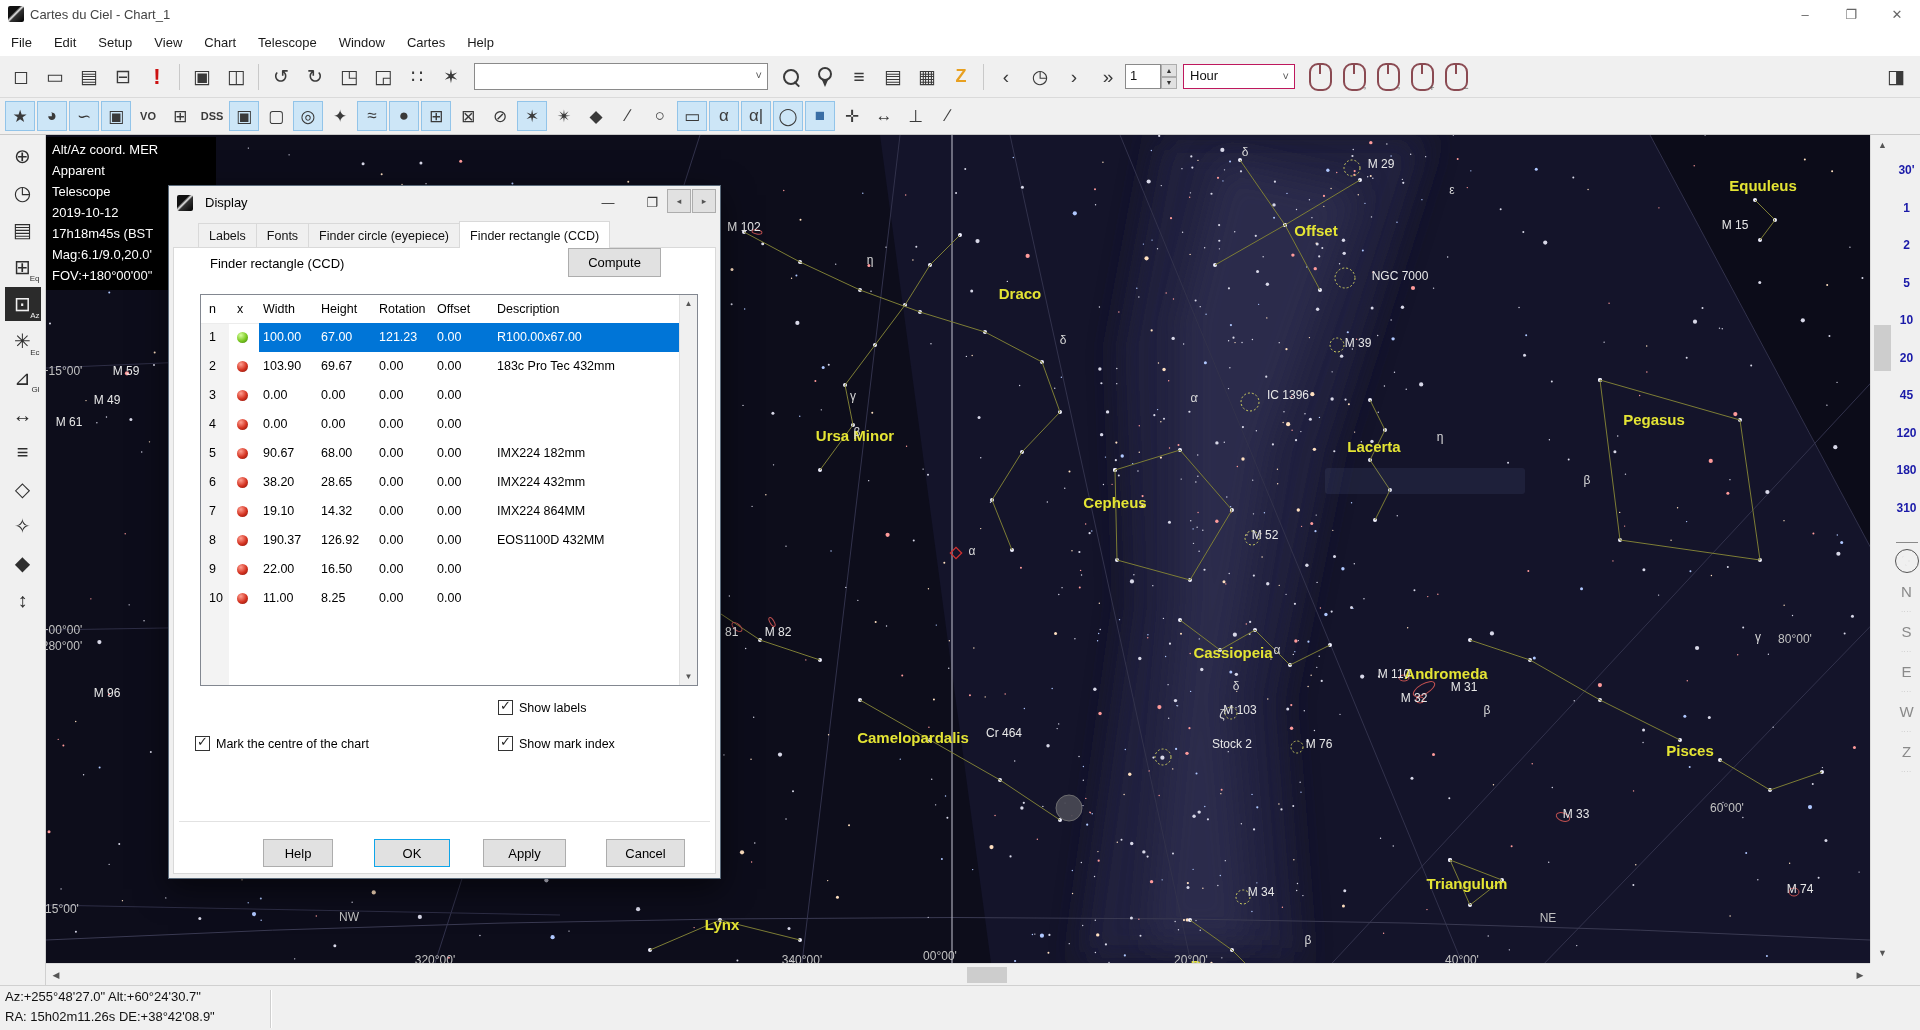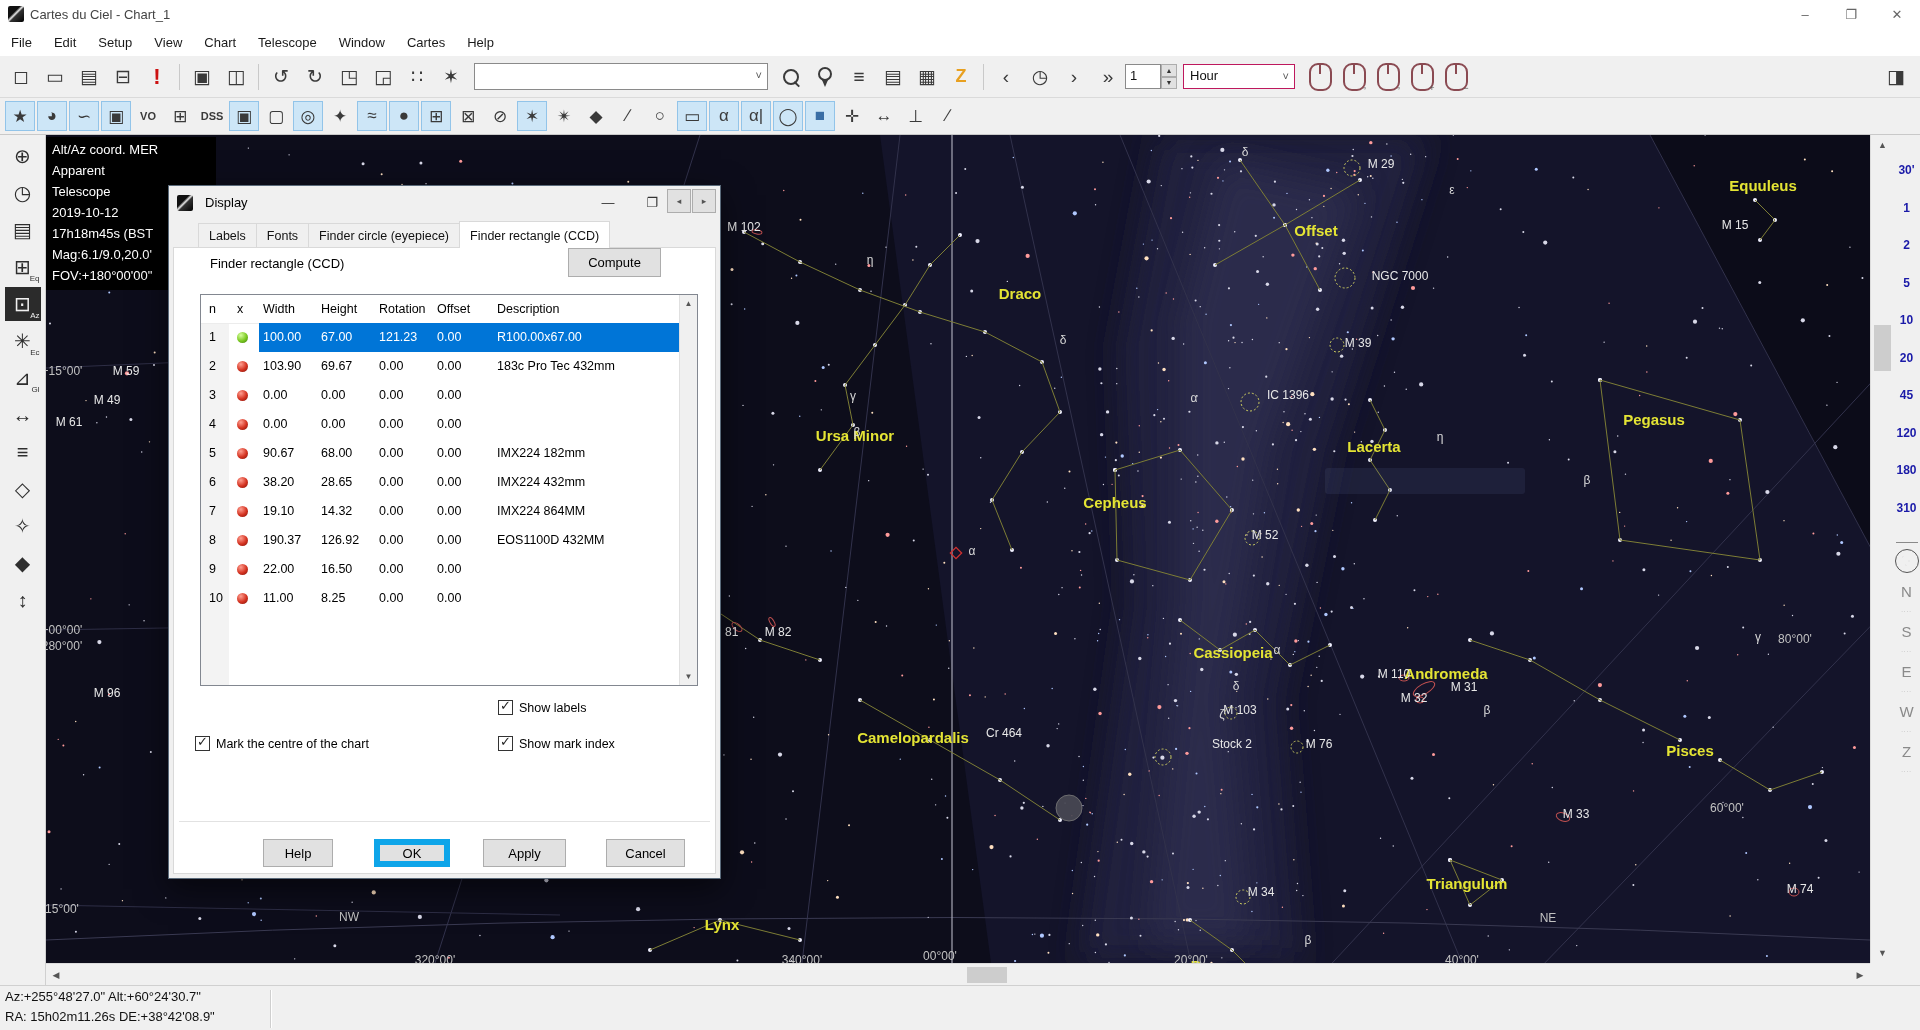--- a/index.html
+++ b/index.html
@@ -90,21 +90,21 @@
   .dot{position:absolute;left:36px;top:9px;width:11px;height:11px;border-radius:50%;z-index:2;}
   .dot.green{background:radial-gradient(circle at 35% 30%,#d7ff9e,#79c820 55%,#3f7a10);}
   .dot.red{background:radial-gradient(circle at 35% 30%,#ff9e90,#d43220 55%,#7a140c);}
   #tbl-scroll{position:absolute;right:0;top:0;width:17px;bottom:0;background:#f0f0f0;border-left:1px solid #e0e0e0;}
   .tblarr{position:absolute;left:0;width:17px;height:17px;display:flex;align-items:center;justify-content:center;font-size:8px;color:#555;}
   .cb{position:absolute;display:flex;align-items:center;font-size:12.5px;color:#000;}
   .cbbox{width:15px;height:15px;border:1px solid #333;background:#fff;margin-right:6px;position:relative;box-sizing:border-box;}
   .cbbox::after{content:"✓";position:absolute;left:1px;top:-3px;font-size:13px;color:#1f1f1f;}
   #dlg-btnsep{position:absolute;left:10px;right:10px;top:635px;height:1px;background:#e2e2e2;border-bottom:1px solid #fff;}
   .dlgbtn{position:absolute;height:28px;background:#e1e1e1;border:1px solid #adadad;font-size:13px;color:#000;display:flex;align-items:center;justify-content:center;box-sizing:border-box;}
-  .dlgbtn.default{border:6px solid #0ea5e9;}
+  .dlgbtn.default{border:1px solid #0ea5e9;}
   
   .i-mag{width:12px;height:12px;border:2px solid #3a3a3a;border-radius:50%;position:relative;}
   .i-mag::after{content:"";position:absolute;left:10px;top:10px;width:7px;height:2px;background:#3a3a3a;transform:rotate(45deg);transform-origin:0 0;}
   .i-pin{width:10px;height:10px;border:2px solid #3a3a3a;border-radius:50% 50% 50% 50%;position:relative;top:-3px;}
   .i-pin::after{content:"";position:absolute;left:2px;top:11px;width:0;height:0;border-left:3px solid transparent;border-right:3px solid transparent;border-top:7px solid #3a3a3a;}
 </style>
 </head>
 <body>
 
 <div id="stage">

